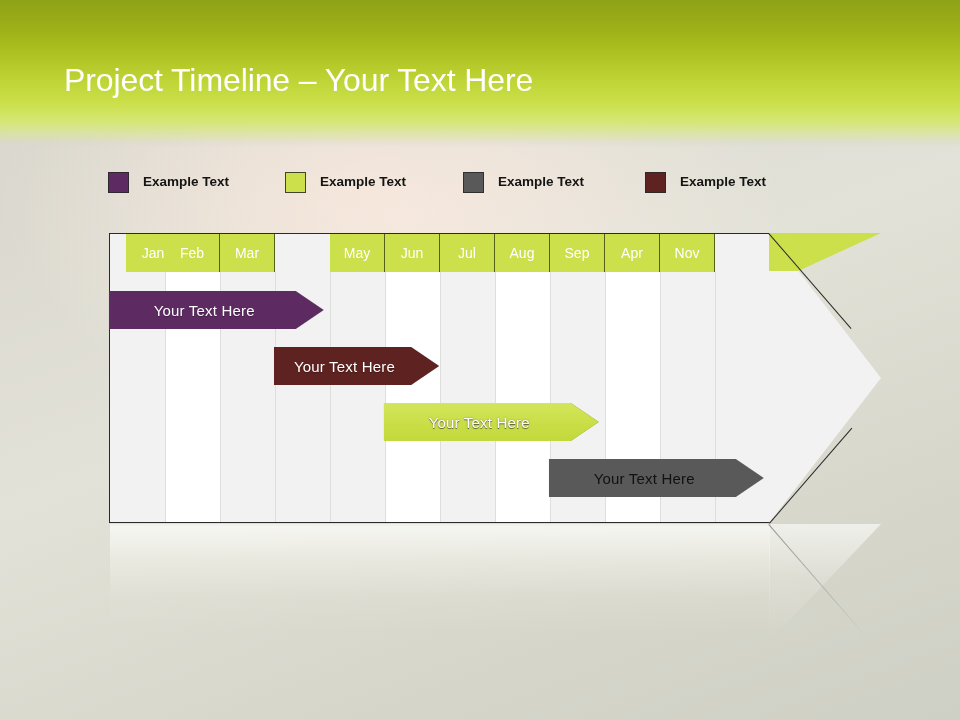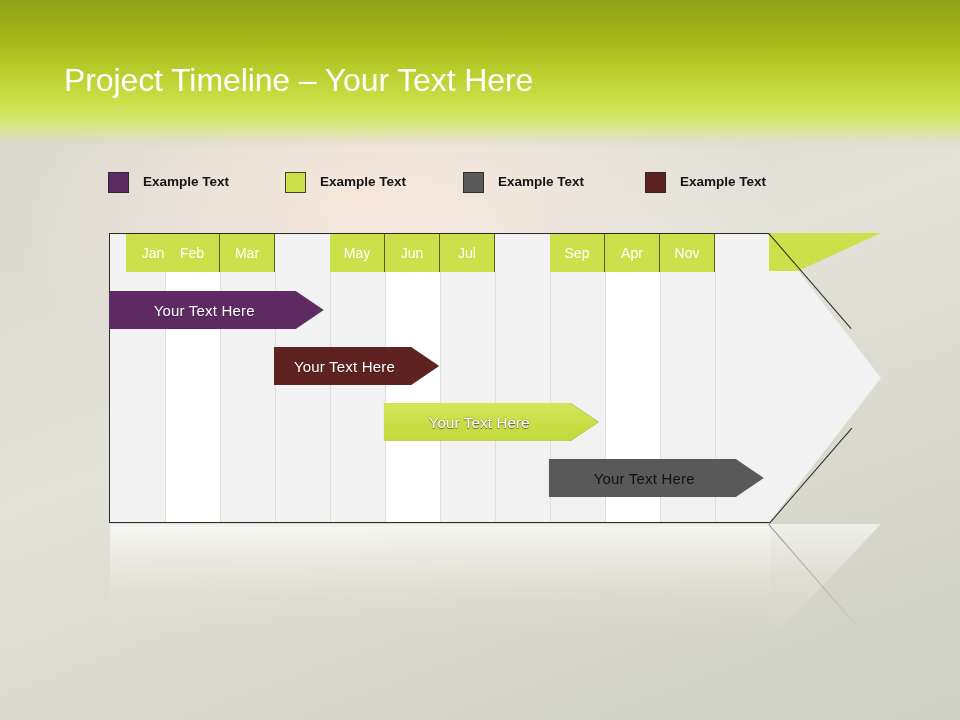--- a/index.html
+++ b/index.html
@@ -310,20 +310,23 @@
           </div>
           <div class="col-sep" style="left: 220px;"></div>
           <div class="col white" style="left: 275px;">
             <div class="col-head">Jun</div>
           </div>
           <div class="col-sep" style="left: 275px;"></div>
           <div class="col gray" style="left: 330px;">
             <div class="col-head">Jul</div>
           </div>
           <div class="col-sep" style="left: 330px;"></div>
+          <div class="col white" style="left: 385px;">
+            <div class="col-head">Aug</div>
+          </div>
           <div class="col-sep" style="left: 385px;"></div>
           <div class="col gray" style="left: 440px;">
             <div class="col-head">Sep</div>
           </div>
           <div class="col-sep" style="left: 440px;"></div>
           <div class="col white" style="left: 495px;">
             <div class="col-head">Apr</div>
           </div>
           <div class="col-sep" style="left: 495px;"></div>
           <div class="col gray" style="left: 550px;">

